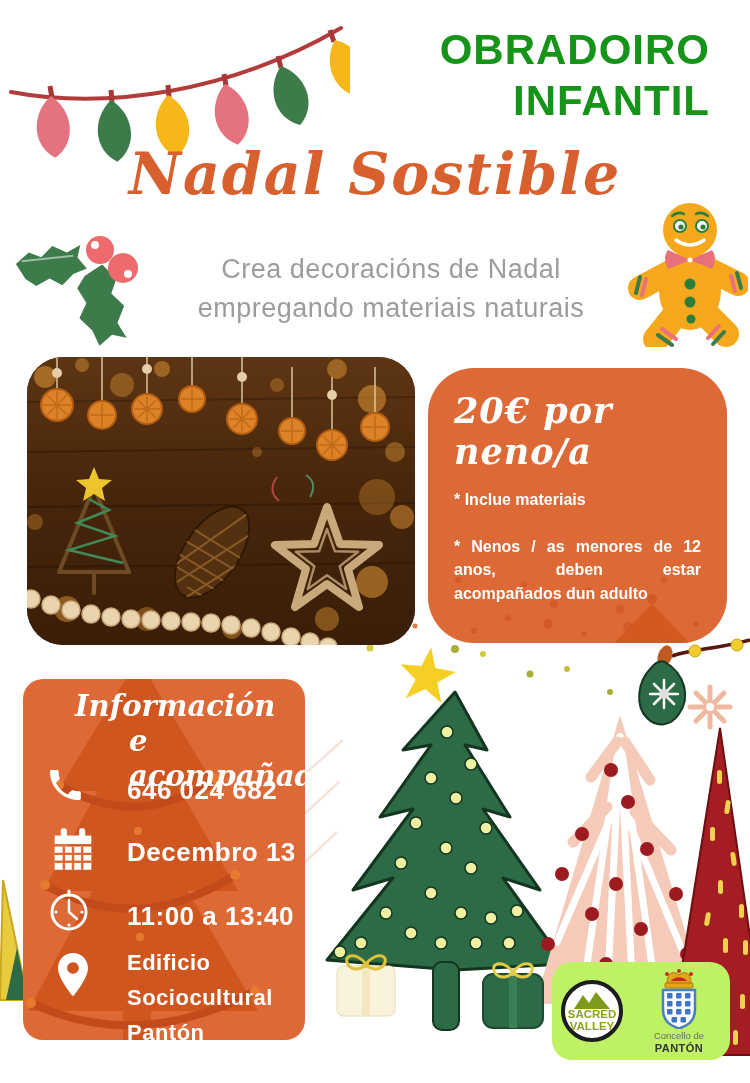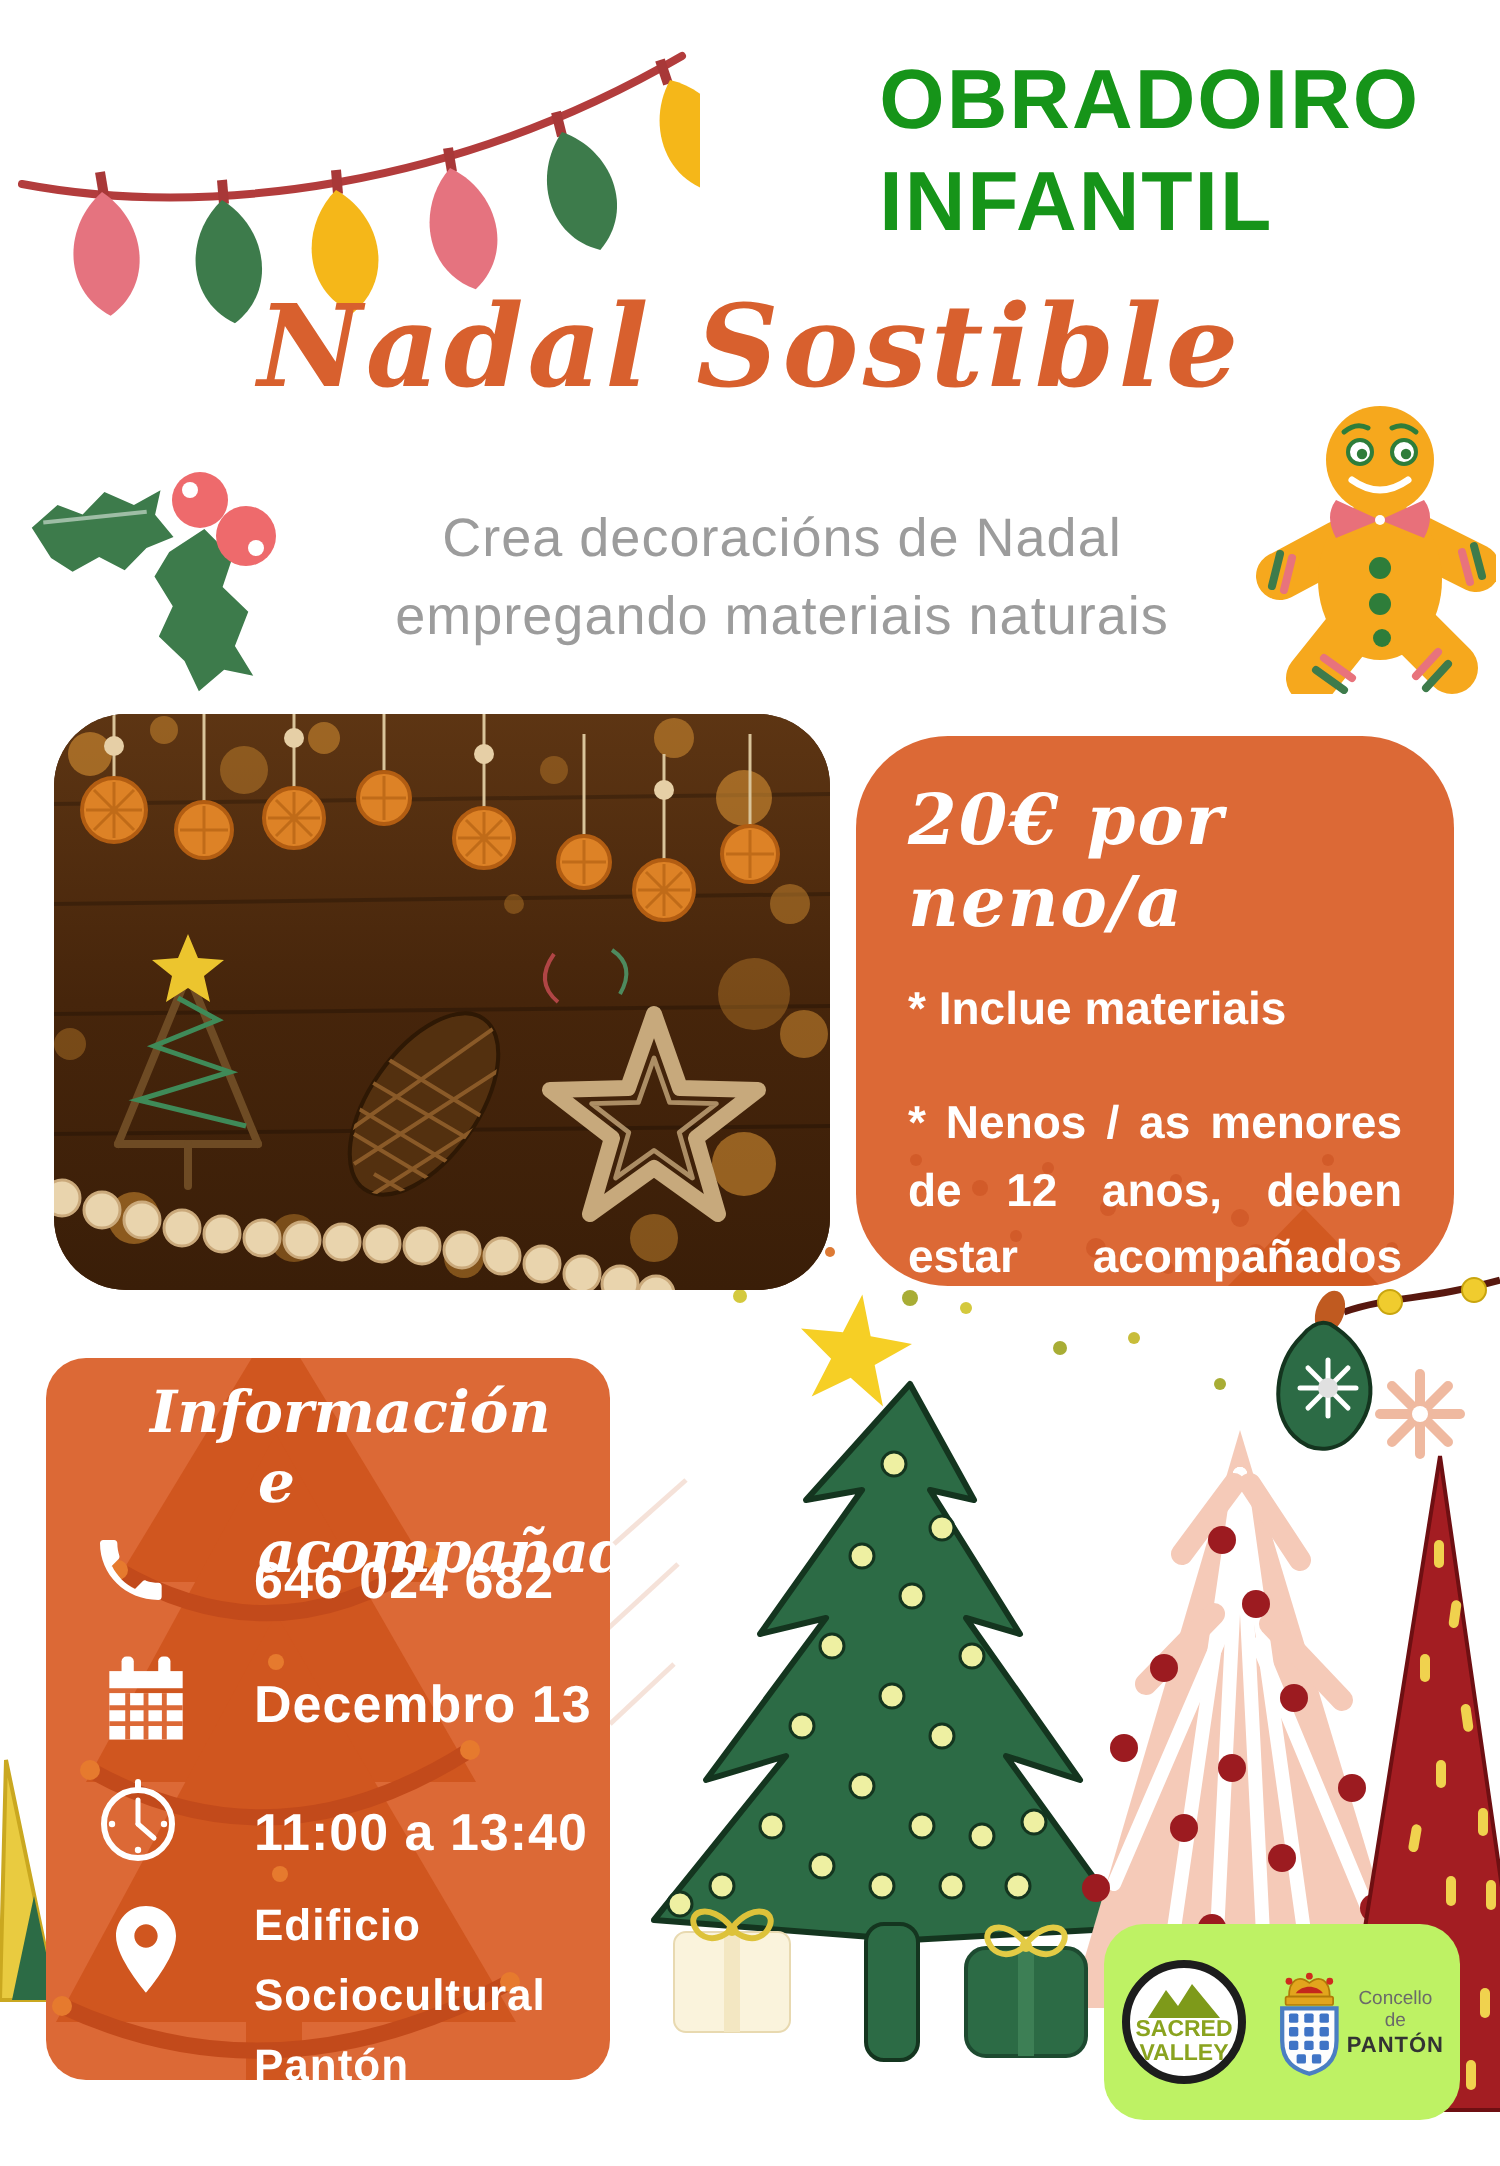--- a/index.html
+++ b/index.html
@@ -3,21 +3,21 @@
 <meta charset="utf-8">
 <style>
   html,body{margin:0;padding:0;background:#e8e8e8;}
   .poster{
     position:relative;width:750px;height:1083px;margin:0 auto;
     background:#ffffff;overflow:hidden;
     font-family:"Liberation Sans",sans-serif;
   }
   
   .brand-title{
-    position:absolute;top:24px;right:40px;text-align:left;
+    position:absolute;top:24px;right:40px;text-align:right;
     font-size:42px;font-weight:bold;letter-spacing:1px;line-height:1.22;
     color:#169419;
   }
   .event-title{
     position:absolute;top:140px;left:0;width:100%;text-align:center;
     font-family:"DejaVu Serif",serif;font-style:italic;font-weight:bold;
     font-size:57px;color:#d8602e;letter-spacing:2px;
   }
   .subtitle{
     position:absolute;top:250px;left:16px;width:100%;text-align:center;
@@ -31,21 +31,21 @@
   
   .price-box{
     position:absolute;left:428px;top:368px;width:299px;height:275px;
     border-radius:46px;background:#dc6936;color:#fff;z-index:2;
     box-sizing:border-box;padding:22px 26px 0 26px;overflow:hidden;
   }
   .price-script{
     position:relative;font-family:"DejaVu Serif",serif;font-style:italic;
     font-weight:bold;font-size:35px;letter-spacing:1px;z-index:1;
   }
-  .price-note{position:relative;font-weight:bold;font-size:23px;line-height:1.45;z-index:1;}
+  .price-note{position:relative;font-weight:bold;font-size:16px;line-height:1.45;z-index:1;}
   .price-note.first{margin-top:16px;}
   .price-note.second{margin-top:24px;text-align:justify;}
   .price-deco{position:absolute;left:0;top:0;z-index:0;}
   
   .info-box{
     position:absolute;left:23px;top:679px;width:282px;height:361px;
     border-radius:20px;background:#dc6936;color:#fff;overflow:hidden;z-index:2;
   }
   .info-tree{position:absolute;left:0;top:0;}
   .info-heading{
@@ -64,21 +64,21 @@
   .garland{position:absolute;left:5px;top:18px;}
   .holly{position:absolute;left:8px;top:222px;}
   .gingerbread{position:absolute;left:618px;top:192px;}
   
   .logo-panel{
     position:absolute;left:552px;top:962px;width:178px;height:98px;
     background:#bef264;border-radius:20px;z-index:3;
     display:flex;align-items:center;justify-content:space-between;
     box-sizing:border-box;padding:4px 8px;
   }
-  .panton{display:flex;flex-direction:row;align-items:center;width:86px;}
+  .panton{display:flex;flex-direction:column;align-items:center;width:86px;}
   .panton-caption{text-align:center;line-height:1.15;margin-top:2px;}
   .panton-caption .c1{display:block;font-size:9.5px;color:#6a6a6a;}
   .panton-caption .c2{display:block;font-size:11px;font-weight:bold;color:#333;letter-spacing:.5px;}
 </style>
 </head>
 <body>
 
 <div class="poster">
 
   <svg class="garland" width="345" height="155" viewBox="0 0 345 155">

